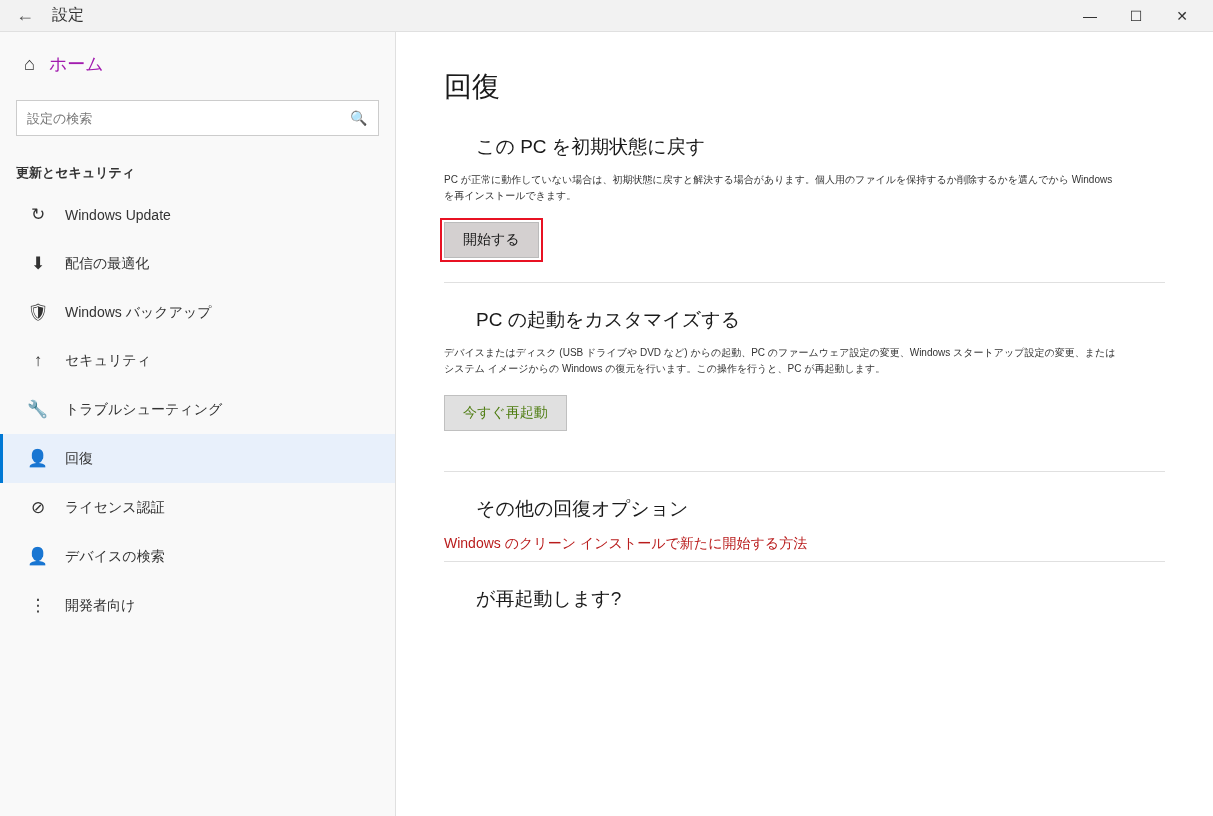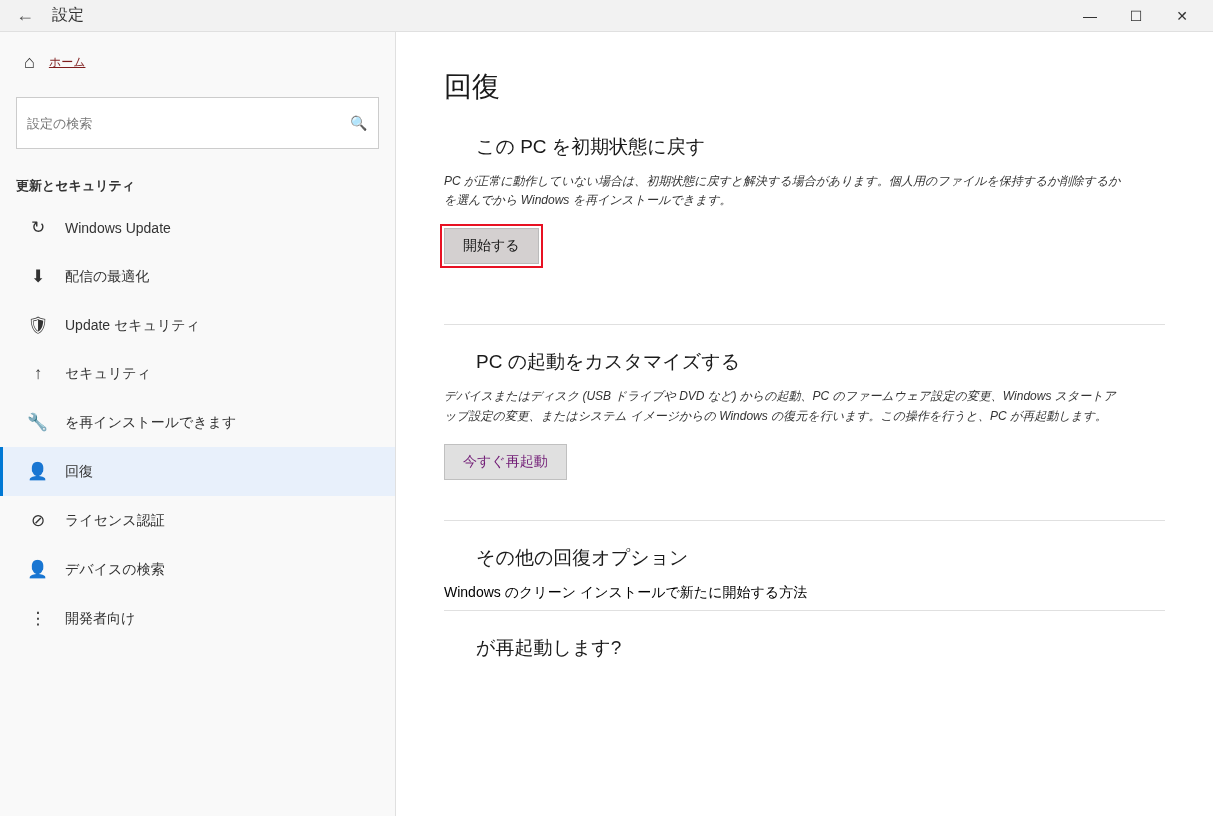--- a/index.html
+++ b/index.html
@@ -73,32 +73,31 @@
       align-items: center;
       gap: 14px;
       padding: 20px 24px;
       cursor: pointer;
     }
     .home-icon {
       font-size: 18px;
       color: #333;
     }
     .sidebar-home-label {
-      font-size: 12px;
-      color: #7f1d1d;
-      text-decoration: underline;
+      font-size: 18px;
+      color: #a21caf;
     }
 
     .search-box {
       margin: 4px 16px 16px 16px;
       display: flex;
       align-items: center;
       border: 1px solid #ccc;
       background: #fff;
-      height: 52px;
+      height: 36px;
       padding: 0 10px;
     }
     .search-box input {
       border: none;
       outline: none;
       flex: 1;
       font-size: 13px;
       color: #555;
       background: transparent;
     }
@@ -157,59 +156,58 @@
 
     .section-title {
       font-size: 19px;
       font-weight: 400;
       color: #1a1a1a;
       margin-bottom: 12px;
       margin-left: 32px;
     }
 
     .section-desc {
-      font-size: 12px;
+      font-size: 10px;
       color: #333;
       line-height: 1.6;
       margin-bottom: 18px;
       max-width: 680px;
-      font-style: italic;
     }
 
     .btn-default {
       background: #e0e0e0;
       border: 1px solid #c0c0c0;
       padding: 8px 18px;
       font-size: 14px;
       cursor: pointer;
-      color: #701a75;
+      color: #4d7c0f;
       min-width: 80px;
       margin-bottom: 32px;
     }
 
     .btn-start {
       background: #d4d0d0;
       border: 1px solid #bbb;
       padding: 8px 18px;
       font-size: 14px;
       cursor: pointer;
       color: #1a1a1a;
       outline: 2px solid #e81123;
       outline-offset: 2px;
-      margin-bottom: 52px;
+      margin-bottom: 16px;
     }
 
     .divider {
       border: none;
       border-top: 1px solid #e0e0e0;
       margin: 8px 0 24px 0;
     }
 
     .link-blue {
-      color: #000000;
+      color: #b91c1c;
       text-decoration: none;
       font-size: 14px;
       cursor: pointer;
     }
 
     
     .back-arrow {
       font-size: 18px;
       color: #555;
       cursor: pointer;
@@ -250,29 +248,29 @@
     <div class="sidebar-item">
       <span class="sidebar-item-icon">↻</span>
       <span class="sidebar-item-label">Windows Update</span>
     </div>
     <div class="sidebar-item">
       <span class="sidebar-item-icon">⬇</span>
       <span class="sidebar-item-label">配信の最適化</span>
     </div>
     <div class="sidebar-item">
       <span class="sidebar-item-icon">🛡</span>
-      <span class="sidebar-item-label">Update セキュリティ</span>
+      <span class="sidebar-item-label">Windows バックアップ</span>
     </div>
     <div class="sidebar-item">
       <span class="sidebar-item-icon">↑</span>
       <span class="sidebar-item-label">セキュリティ</span>
     </div>
     <div class="sidebar-item">
       <span class="sidebar-item-icon">🔧</span>
-      <span class="sidebar-item-label">を再インストールできます</span>
+      <span class="sidebar-item-label">トラブルシューティング</span>
     </div>
     <div class="sidebar-item active">
       <span class="sidebar-item-icon">👤</span>
       <span class="sidebar-item-label">回復</span>
     </div>
     <div class="sidebar-item">
       <span class="sidebar-item-icon">⊘</span>
       <span class="sidebar-item-label">ライセンス認証</span>
     </div>
     <div class="sidebar-item">

